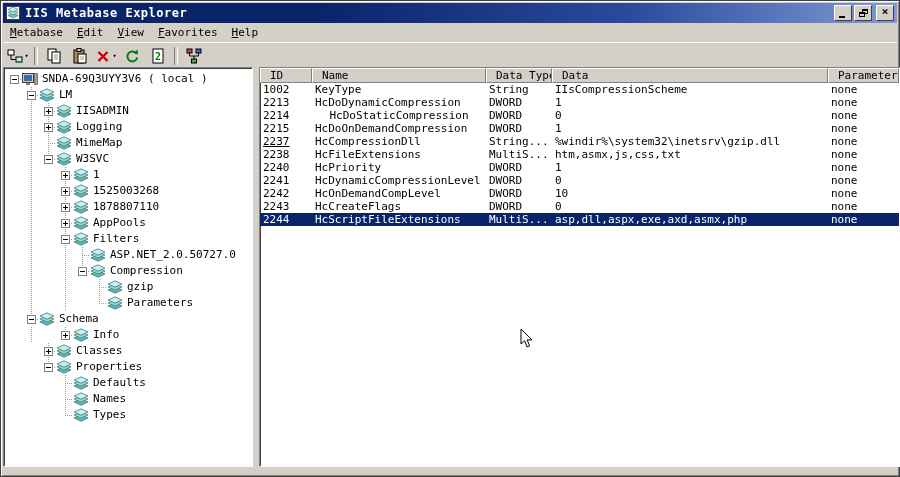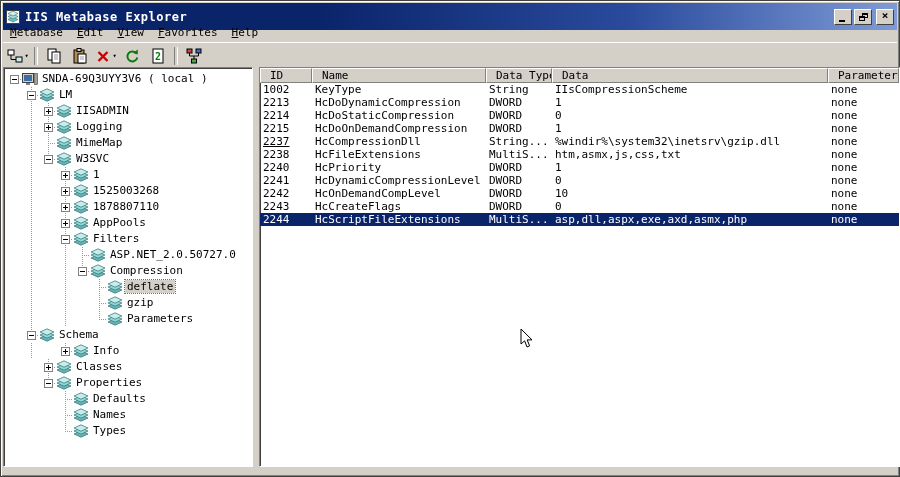--- a/index.html
+++ b/index.html
@@ -7,21 +7,21 @@
     width:900px; height:477px; position:relative; overflow:hidden;
     background:#d4d0c8;
     font-family:"DejaVu Sans Mono", monospace;
     font-size:11px; color:#000;
     -webkit-font-smoothing:none;
   }
   .frame { position:absolute; inset:0; border:1px solid #404040; box-shadow:inset 1px 1px 0 #fff, inset -1px -1px 0 #808080; }
 
   
   .titlebar {
-    position:absolute; top:3px; left:3px; right:3px; height:27px;
+    position:absolute; top:3px; left:3px; right:3px; height:20px;
     background:linear-gradient(to right, #0a246a 0%, #0a246a 35%, #2a4a9c 70%, #7f9bd6 100%);
     display:flex; align-items:center; padding:0 3px;justify-content:center;
   }
   .title-icon { width:16px; height:16px; margin-right:3px; flex:none; display:flex; align-items:center; }
   .title-text { color:#fff; font-weight:bold; font-size:12px; flex:1; white-space:nowrap; letter-spacing:0.5px; }
   .win-btns { display:flex; gap:2px; }
   .win-btn {
     width:16px; height:14px; background:#d4d0c8;
     border:1px solid; border-color:#fff #404040 #404040 #fff;
     display:flex; align-items:center; justify-content:center;
@@ -425,37 +425,20 @@
         <span class="hguide" style="left: 95px; width: 8px;"></span>
         <span class="tree-icon" style="display: inline-flex; left: 103px;">
           <svg width="16" height="14" viewBox="0 0 16 14">
             <g stroke="#2f6f6f" stroke-width="0.7">
               <path d="M1 10 L8 6.8 L15 10 L8 13.2 Z" fill="#62b8b8"></path>
               <path d="M1 7 L8 3.8 L15 7 L8 10.2 Z" fill="#93d6d6"></path>
               <path d="M1 4 L8 0.8 L15 4 L8 7.2 Z" fill="#c6ecec"></path>
             </g>
           </svg>
         </span>
-        <span class="tree-label selected" style="left: 121px;">deflate</span>
-      </div>
-      <div class="tree-row">
-        <span class="vguide" style="left: 27px; top: 0px; height: 16px;"></span>
-        <span class="vguide" style="left: 61px; top: 0px; height: 16px;"></span>
-        <span class="vguide" style="left: 95px; top: 0px; height: 8px;"></span>
-        <span class="vguide" style="left: 95px; top: 8px; height: 8px;"></span>
-        <span class="hguide" style="left: 95px; width: 8px;"></span>
-        <span class="tree-icon" style="display: inline-flex; left: 103px;">
-          <svg width="16" height="14" viewBox="0 0 16 14">
-            <g stroke="#2f6f6f" stroke-width="0.7">
-              <path d="M1 10 L8 6.8 L15 10 L8 13.2 Z" fill="#62b8b8"></path>
-              <path d="M1 7 L8 3.8 L15 7 L8 10.2 Z" fill="#93d6d6"></path>
-              <path d="M1 4 L8 0.8 L15 4 L8 7.2 Z" fill="#c6ecec"></path>
-            </g>
-          </svg>
-        </span>
         <span class="tree-label" style="left: 121px;">gzip</span>
       </div>
       <div class="tree-row">
         <span class="vguide" style="left: 27px; top: 0px; height: 16px;"></span>
         <span class="vguide" style="left: 61px; top: 0px; height: 16px;"></span>
         <span class="vguide" style="left: 95px; top: 0px; height: 8px;"></span>
         <span class="hguide" style="left: 95px; width: 8px;"></span>
         <span class="tree-icon" style="display: inline-flex; left: 103px;">
           <svg width="16" height="14" viewBox="0 0 16 14">
             <g stroke="#2f6f6f" stroke-width="0.7">
@@ -593,21 +576,21 @@
         </div>
         <div class="lv-row">
           <div class="lv-cell" style="width: 52px;">2213</div>
           <div class="lv-cell" style="width: 174px;">HcDoDynamicCompression</div>
           <div class="lv-cell" style="width: 66px;">DWORD</div>
           <div class="lv-cell" style="width: 276px;">1</div>
           <div class="lv-cell grow">none</div>
         </div>
         <div class="lv-row">
           <div class="lv-cell" style="width: 52px;">2214</div>
-          <div class="lv-cell" style="width: 174px;">HcDoStaticCompression</div>
+          <div class="lv-cell" style="width: 174px; text-align: center;">HcDoStaticCompression</div>
           <div class="lv-cell" style="width: 66px;">DWORD</div>
           <div class="lv-cell" style="width: 276px;">0</div>
           <div class="lv-cell grow">none</div>
         </div>
         <div class="lv-row">
           <div class="lv-cell" style="width: 52px;">2215</div>
           <div class="lv-cell" style="width: 174px;">HcDoOnDemandCompression</div>
           <div class="lv-cell" style="width: 66px;">DWORD</div>
           <div class="lv-cell" style="width: 276px;">1</div>
           <div class="lv-cell grow">none</div>

